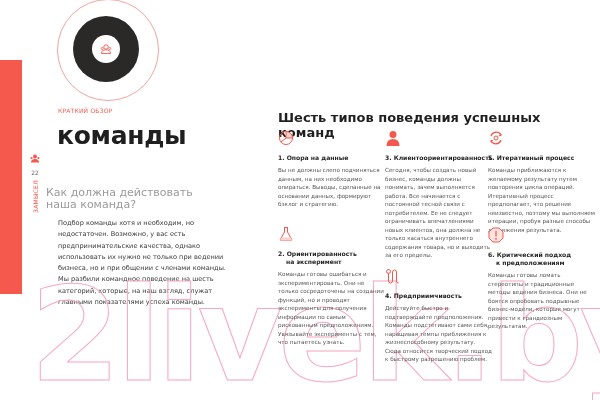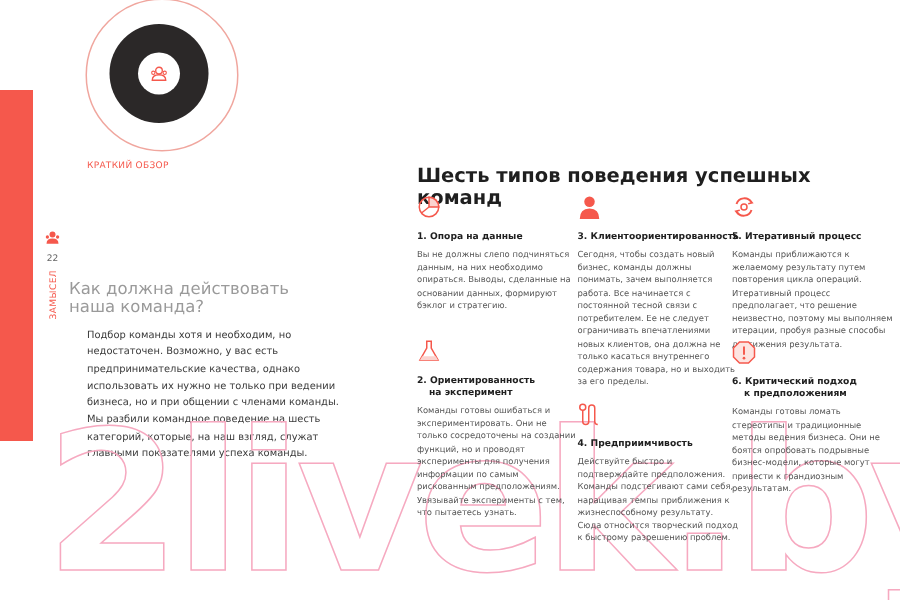--- a/index.html
+++ b/index.html
@@ -62,20 +62,21 @@
         <path d="M1.5 9.5 Q1.5 5.8 6 5.8 Q10.5 5.8 10.5 9.5 Z" fill="none" stroke="#f5584c" stroke-width="0.9"></path>
         <circle cx="2.2" cy="4.5" r="1.1" fill="none" stroke="#f5584c" stroke-width="0.7"></circle>
         <circle cx="9.8" cy="4.5" r="1.1" fill="none" stroke="#f5584c" stroke-width="0.7"></circle>
       </svg>
     </div>
   </div>
 </div>
 
 <div class="eyebrow">КРАТКИЙ ОБЗОР</div>
 <div class="title">
+  <div>команды</div>
 </div>
 <div class="subtitle">Как должна действовать наша команда?</div>
 <div class="intro">Подбор команды хотя и необходим, но недостаточен. Возможно, у вас есть предпринимательские качества, однако использовать их нужно не только при ведении бизнеса, но и при общении с членами команды. Мы разбили командное поведение на шесть категорий, которые, на наш взгляд, служат главными показателями успеха команды.</div>
 
 <div class="watermark">2livek.by</div>
 
 <div class="section-title">Шесть типов поведения успешных команд</div>
 
 <div class="card c1">
   <svg class="icon" viewBox="0 0 16 16">

